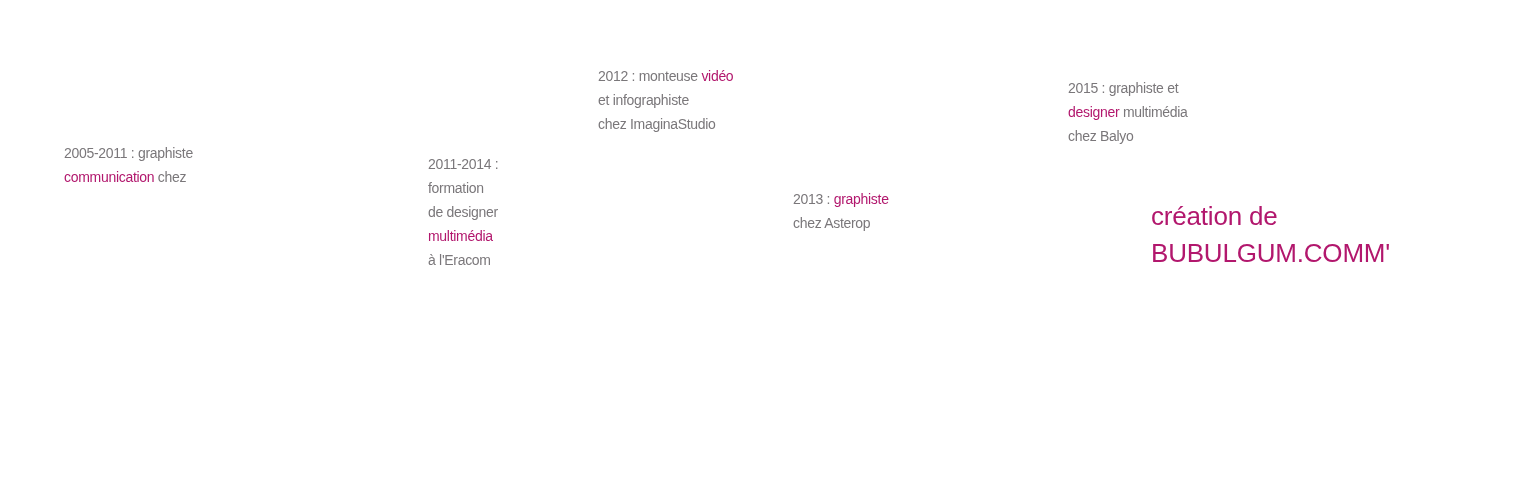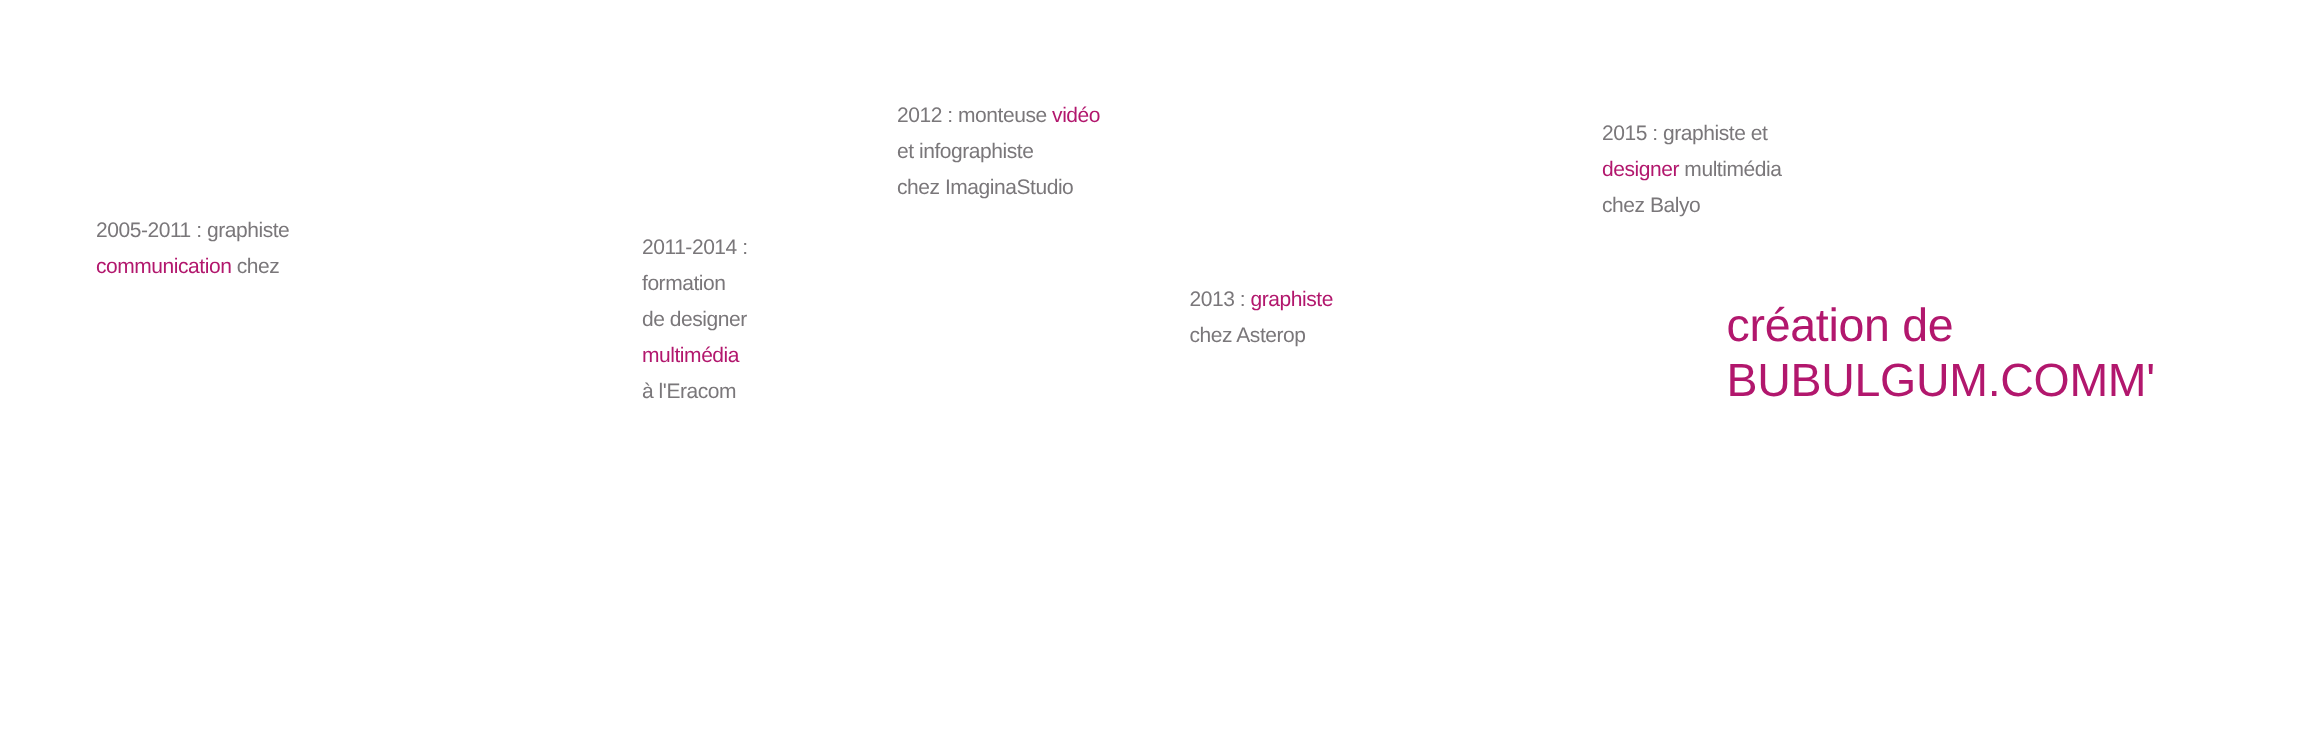--- a/index.html
+++ b/index.html
@@ -22,21 +22,21 @@
     line-height: 24px;
     letter-spacing: -0.3px;
     white-space: nowrap;
   }
   .entry .accent {
     color: var(--accent, #b2176d);
   }
   .brand {
     position: absolute;
     color: var(--accent, #b2176d);
-    font-size: 31px;
+    font-size: 26px;
     line-height: 37px;
     letter-spacing: -0.2px;
     white-space: nowrap;
   }
   
   .e1 { left: 64px;   top: 141px; }
   .e2 { left: 428px;  top: 152px; }
   .e3 { left: 598px;  top: 64px;  }
   .e4 { left: 793px;  top: 187px; }
   .e5 { left: 1068px; top: 76px;  }

